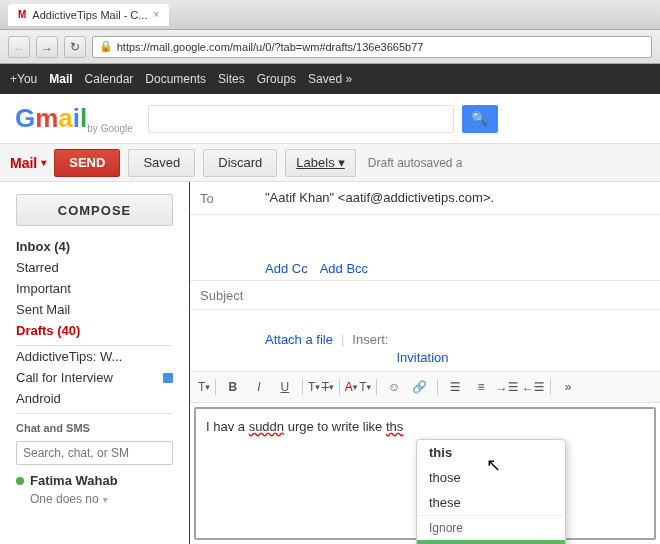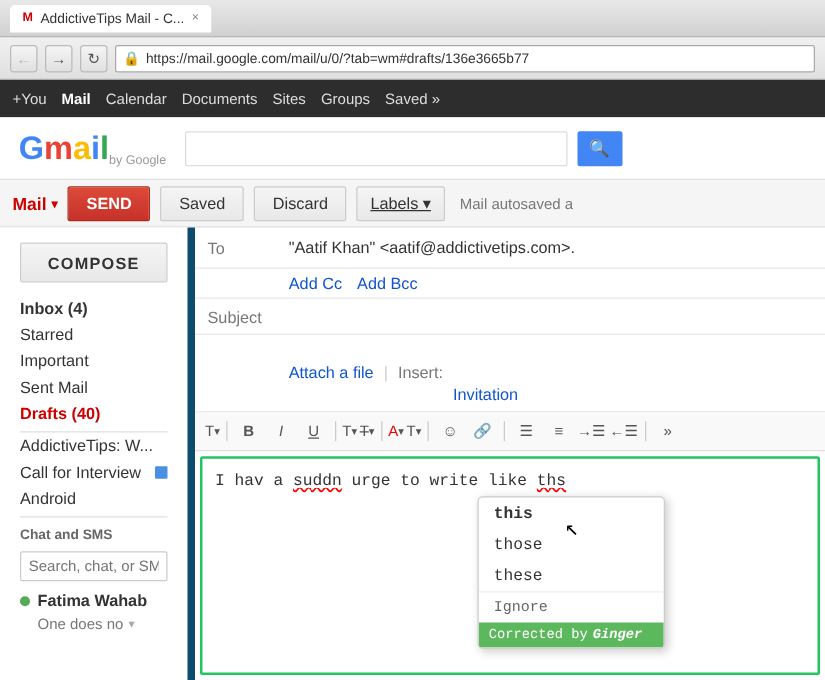--- a/index.html
+++ b/index.html
@@ -154,23 +154,23 @@
     }
 
     
     .main-content {
       display: flex;
       flex: 1;
     }
 
     
     .sidebar {
-      width: 156px;
+      width: 190px;
       padding: 8px 0;
-      border-right: 6px solid #0c4a6e;
+      border-right: 1px solid #0c4a6e;
       background: white;
       flex-shrink: 0;
     }
     .compose-btn {
       display: block;
       margin: 4px 16px 10px;
       height: 32px; line-height: 32px;
       border: 1px solid #ccc; border-radius: 2px;
       text-align: center; font-size: 13px; font-weight: bold;
       color: #333; cursor: pointer;
@@ -230,20 +230,21 @@
       padding-top: 1px;
     }
     .field-value {
       color: #333;
       font-size: 13px;
       flex: 1;
     }
     .add-links {
       display: flex; gap: 12px; padding: 4px 10px 4px 75px;
       border-bottom: 1px solid #e8e8e8;
+      margin-top: 42px;
     }
     .add-link { color: #1155cc; cursor: pointer; font-size: 13px; }
 
     .subject-field {
       display: flex;
       align-items: center;
       padding: 6px 10px;
       border-bottom: 1px solid #e8e8e8;
       gap: 10px;
     }
@@ -275,24 +276,23 @@
     .fmt-sep { width: 1px; height: 16px; background: #ccc; margin: 0 3px; }
     .fmt-dropdown { display: flex; align-items: center; cursor: pointer; font-size: 12px; color: #555; }
     .fmt-arrow { font-size: 9px; }
 
     
     .email-body {
       flex: 1;
       padding: 8px 10px;
       position: relative;
       min-height: 80px;
-      border: 2px solid #22c55e;
+      border: 2px solid #a3a3a3;
       margin: 4px;
       border-radius: 2px;
-      font-family: Liberation Mono, monospace;
     }
     .email-body-text {
       font-size: 13px;
       color: #333;
       line-height: 1.5;
     }
     .wavy-underline {
       text-decoration: underline;
       text-decoration-color: red;
       text-decoration-style: wavy;
@@ -403,21 +403,21 @@
 
     <div class="action-bar">
       <div class="mail-dropdown">
         <span>Mail</span>
         <span class="mail-arrow">▾</span>
       </div>
       <button class="send-btn">SEND</button>
       <button class="saved-btn">Saved</button>
       <button class="discard-btn">Discard</button>
       <button class="labels-btn">Labels ▾</button>
-      <span class="draft-autosaved">Mail autosaved a</span>
+      <span class="draft-autosaved">Draft autosaved a</span>
     </div>
 
     <div class="main-content">
 
       <div class="sidebar">
         <div class="compose-btn">COMPOSE</div>
 
         <div class="sidebar-item bold">
           <span>Inbox (4)</span>
         </div>

